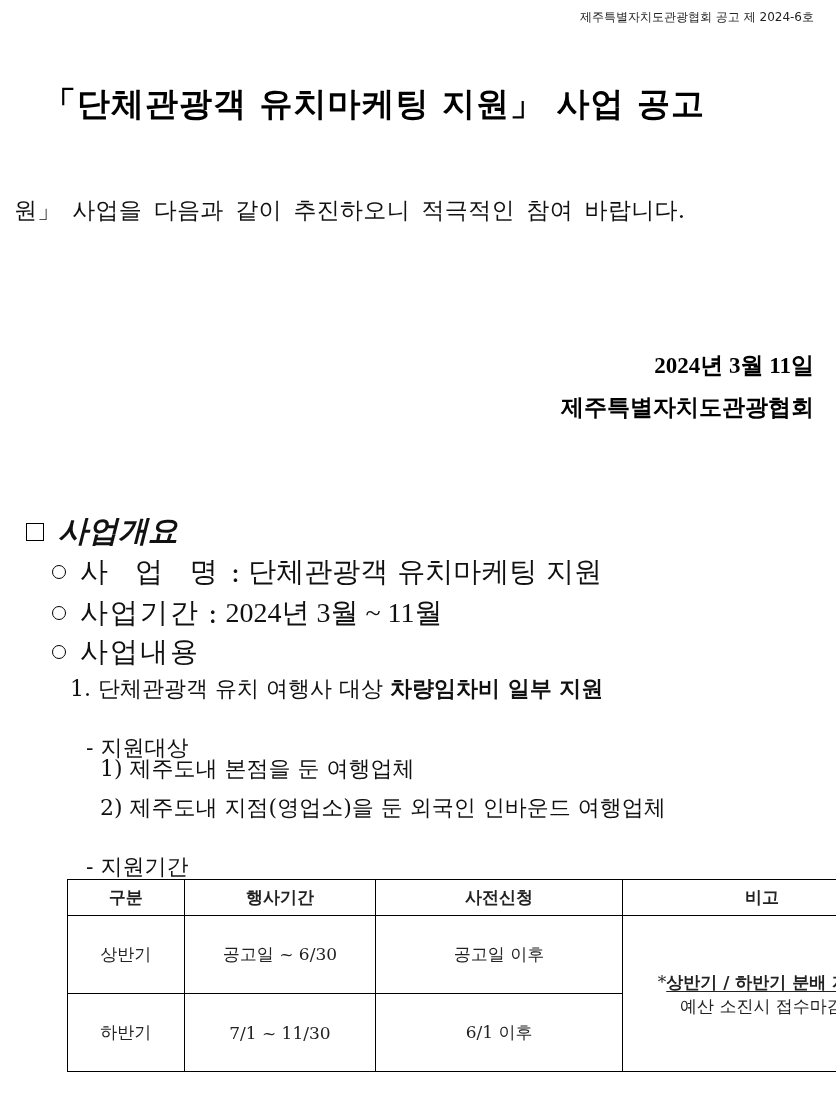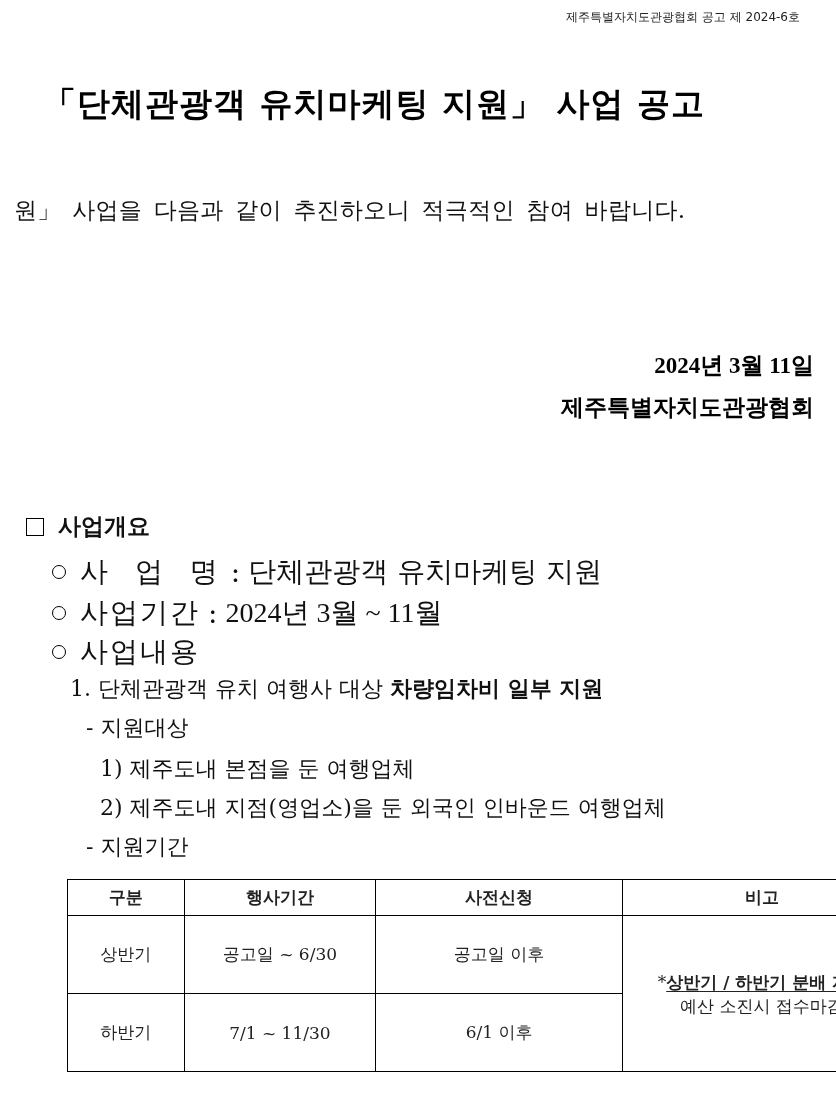--- a/index.html
+++ b/index.html
@@ -3,21 +3,21 @@
 <meta charset="utf-8">
 <style>
   html, body { margin: 0; padding: 0; background: #ffffff; }
   body {
     width: 836px; height: 1104px; position: relative; overflow: hidden;
     font-family: "DejaVu Serif", "Liberation Serif", serif;
     color: #111;
   }
   .abs { position: absolute; white-space: nowrap; }
   .doc-no {
-    right: 36px; top: 9px; font-size: 12px;
+    right: 22px; top: 9px; font-size: 12px;
     font-family: "DejaVu Sans", "Liberation Sans", sans-serif; color: #222;
   }
   .title {
     left: 0; width: 748px; top: 82px; text-align: center;
     font-size: 33px; font-weight: bold;
     font-family: "DejaVu Sans", "Liberation Sans", sans-serif;
     letter-spacing: 1px; color: #000;
   }
   .intro {
     left: 14px; width: 802px; top: 188px;
@@ -28,35 +28,35 @@
   .intro p { margin: 0; }
   .date {
     right: 22px; top: 350px; font-size: 23px; font-weight: bold;
     font-family: "Liberation Serif", "DejaVu Serif", serif; color: #000;
   }
   .org {
     right: 22px; top: 392px; font-size: 23px; font-weight: bold;
     font-family: "DejaVu Serif", serif; color: #000;
   }
   .section-head {
-    left: 26px; top: 511px; font-size: 23px; font-weight: bold;
-    display: flex; align-items: center; gap: 14px;
+    left: 26px; top: 511px; font-size: 30px; font-weight: bold;
+    display: flex; align-items: center; gap: 14px; font-style: italic;
   }
   .checkbox-square {
     width: 18px; height: 18px; border: 1.5px solid #000; box-sizing: border-box;
     display: inline-block;
   }
   .item { font-size: 28px; display: flex; align-items: center; }
   .bullet-circle {
     width: 14px; height: 14px; border: 1.5px solid #000; border-radius: 50%;
     display: inline-block; margin-right: 14px; box-sizing: border-box;
   }
   .item-row { left: 52px; }
   .sub1 { left: 70px; font-size: 22px; }
-  .sub2 { left: 86px; font-size: 22px; }
+  .sub2 { left: 86px; font-size: 22px; margin-top: 20px; }
   .sub3 { left: 100px; font-size: 22px; }
   .bold { font-weight: bold; }
 
   table.period {
     position: absolute; left: 67px; top: 879px; width: 835px;
     border-collapse: collapse; font-size: 17px; padding-left: 8px;
   }
   table.period th, table.period td {
     border: 1.5px solid #000; text-align: center; color: #222;
     padding: 0;

